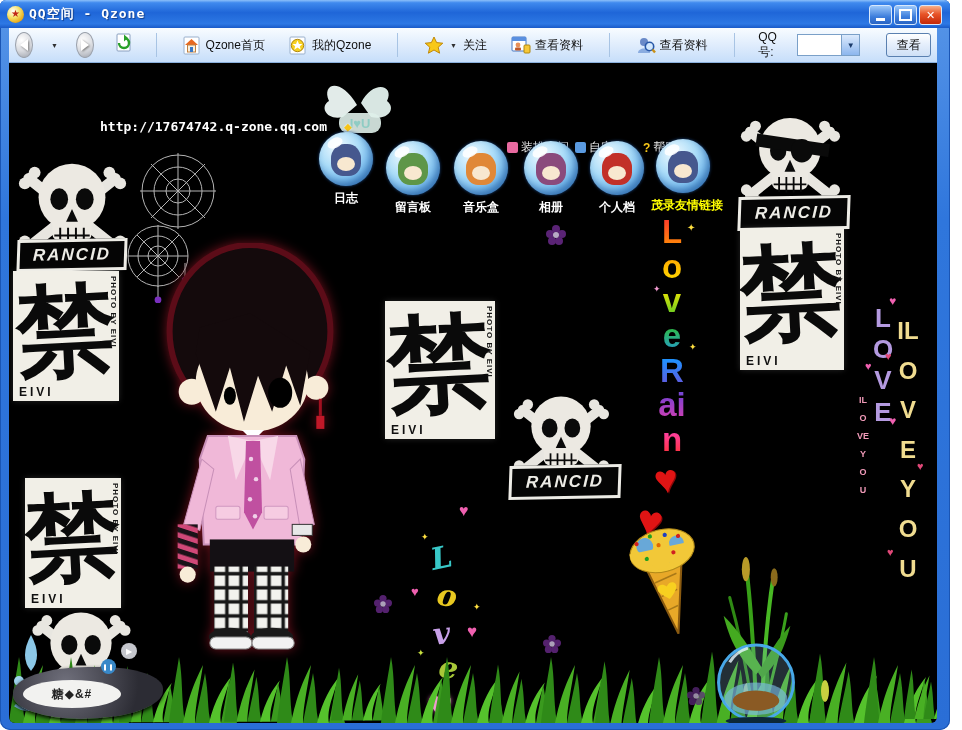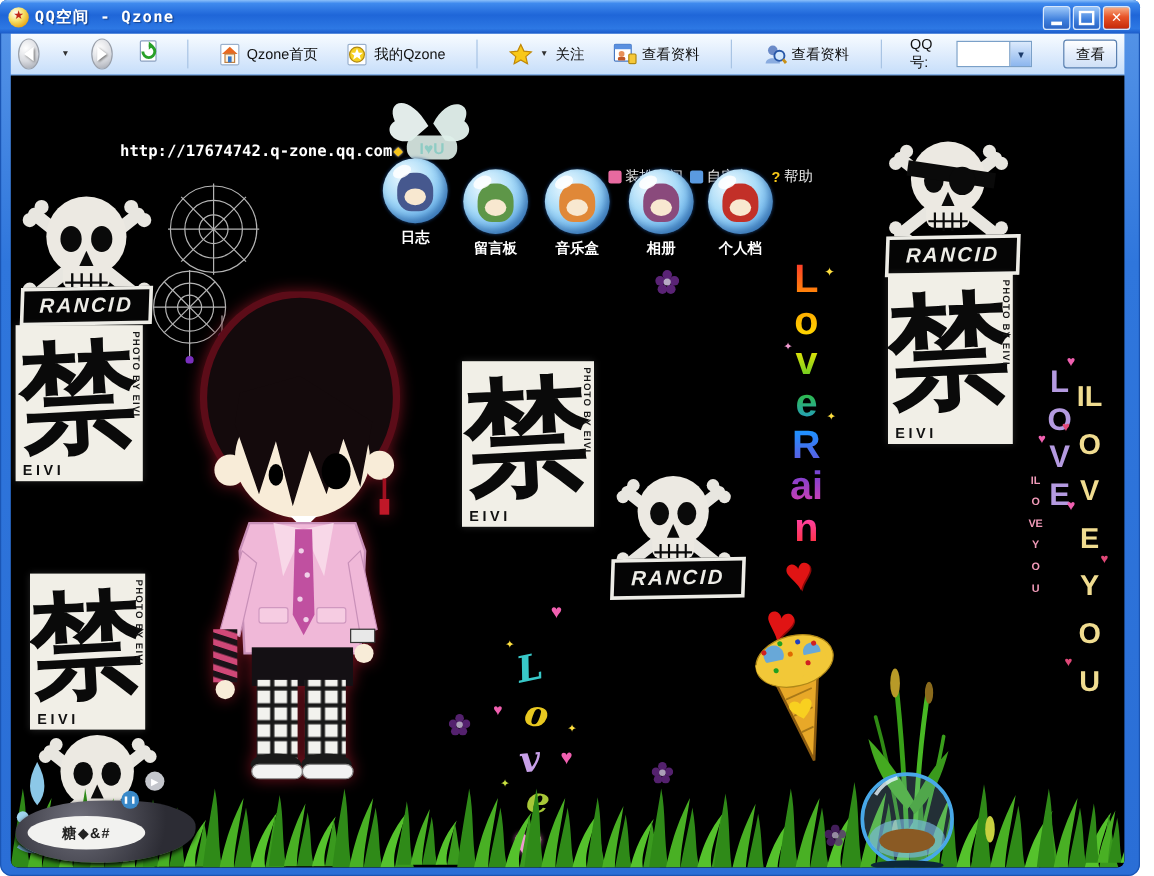--- a/index.html
+++ b/index.html
@@ -36,21 +36,21 @@
   .qq-label{font-size:12px;color:#101010;margin-left:2px;}
   .combo{width:92px;height:20px;background:#fff;border:1px solid #7aa0c8;display:flex;}
   .combo-val{flex:1;font-size:12px;padding:2px 3px;color:#000;}
   .combo-btn{width:17px;background:linear-gradient(180deg,#dceafc,#8cb6ee);border-left:1px solid #7aa0c8;
     display:flex;align-items:center;justify-content:center;font-size:8px;color:#1a3a6a;}
   .view-btn{width:64px;height:22px;margin-left:10px;border:1px solid #5a80b0;border-radius:3px;
     background:linear-gradient(180deg,#ffffff,#e6effc 45%,#cfe0f6);font-size:12px;color:#101010;
     display:flex;align-items:center;justify-content:center;text-align:center;}
   
   #content{position:relative;margin:0 13px 8px 9px;height:660px;background:#000;overflow:hidden;border-radius:0 0 6px 6px;}
-  .url-line{color:#fff;font-weight:bold;font-size:13px;font-family:"DejaVu Sans Mono",monospace;display:flex;align-items:center;gap:1px;z-index:2;}
+  .url-line{color:#fff;font-weight:bold;font-size:13px;font-family:"DejaVu Sans Mono",monospace;display:flex;align-items:center;gap:17px;z-index:2;}
   .gem{color:#f6c418;font-size:13px;text-shadow:0 0 2px #fff;}
   
   .nav-item{width:64px;text-align:center;z-index:3;}
   .bubble{width:54px;height:54px;border-radius:50%;margin:0 auto;position:relative;
     background:radial-gradient(circle at 35% 28%,#f0faff,#aadcf8 40%,#5caaea 78%,#3c86cc);
     box-shadow:inset -3px -4px 6px rgba(20,60,120,.45),0 0 3px #1a4a8a;}
   .bchar{position:absolute;left:50%;top:52%;transform:translate(-50%,-50%);width:30px;height:32px;border-radius:45% 45% 40% 40%;}
   .bface{position:absolute;left:50%;top:60%;transform:translate(-50%,-50%);width:18px;height:14px;border-radius:50%;background:#f8e8d0;}
   .shine{position:absolute;left:8px;top:6px;width:16px;height:10px;border-radius:50%;background:rgba(255,255,255,.85);transform:rotate(-25deg);}
   .bubble-label{margin-top:4px;color:#fff;font-weight:bold;font-size:12px;text-shadow:1px 1px 2px #000;}
@@ -298,20 +298,28 @@
       <div class="bubble-label">相册</div>
     </div>
     <div class="abs nav-item" style="left:576px;top:78px">
       <div class="bubble">
             <span class="bchar" style="background:#c23028"></span>
             <span class="bface"></span>
             <span class="shine"></span>
           </div>
       <div class="bubble-label">个人档</div>
     </div>
+    <div class="abs nav-item" style="left:642px;top:76px;z-index:4">
+      <div class="bubble">
+            <span class="bchar" style="background:#46588e"></span>
+            <span class="bface"></span>
+            <span class="shine"></span>
+          </div>
+      <div class="bubble-label yellow">茂录友情链接</div>
+    </div>
 
     <svg class="abs" style="left:4px;top:88px" width="118" height="112" viewBox="0 0 120 110">
           <use href="#skullx"></use>
         </svg>
     <div class="rancid" style="left:8px;top:176px;width:104px;height:26px">
           <span>RANCID</span>
         </div>
     <div class="ban-block" style="left:4px;top:208px;width:106px;height:130px">
       <div class="ban-char" style="font-size:100px">禁</div>
       <div class="ban-photo">PHOTO BY EIVI</div>

